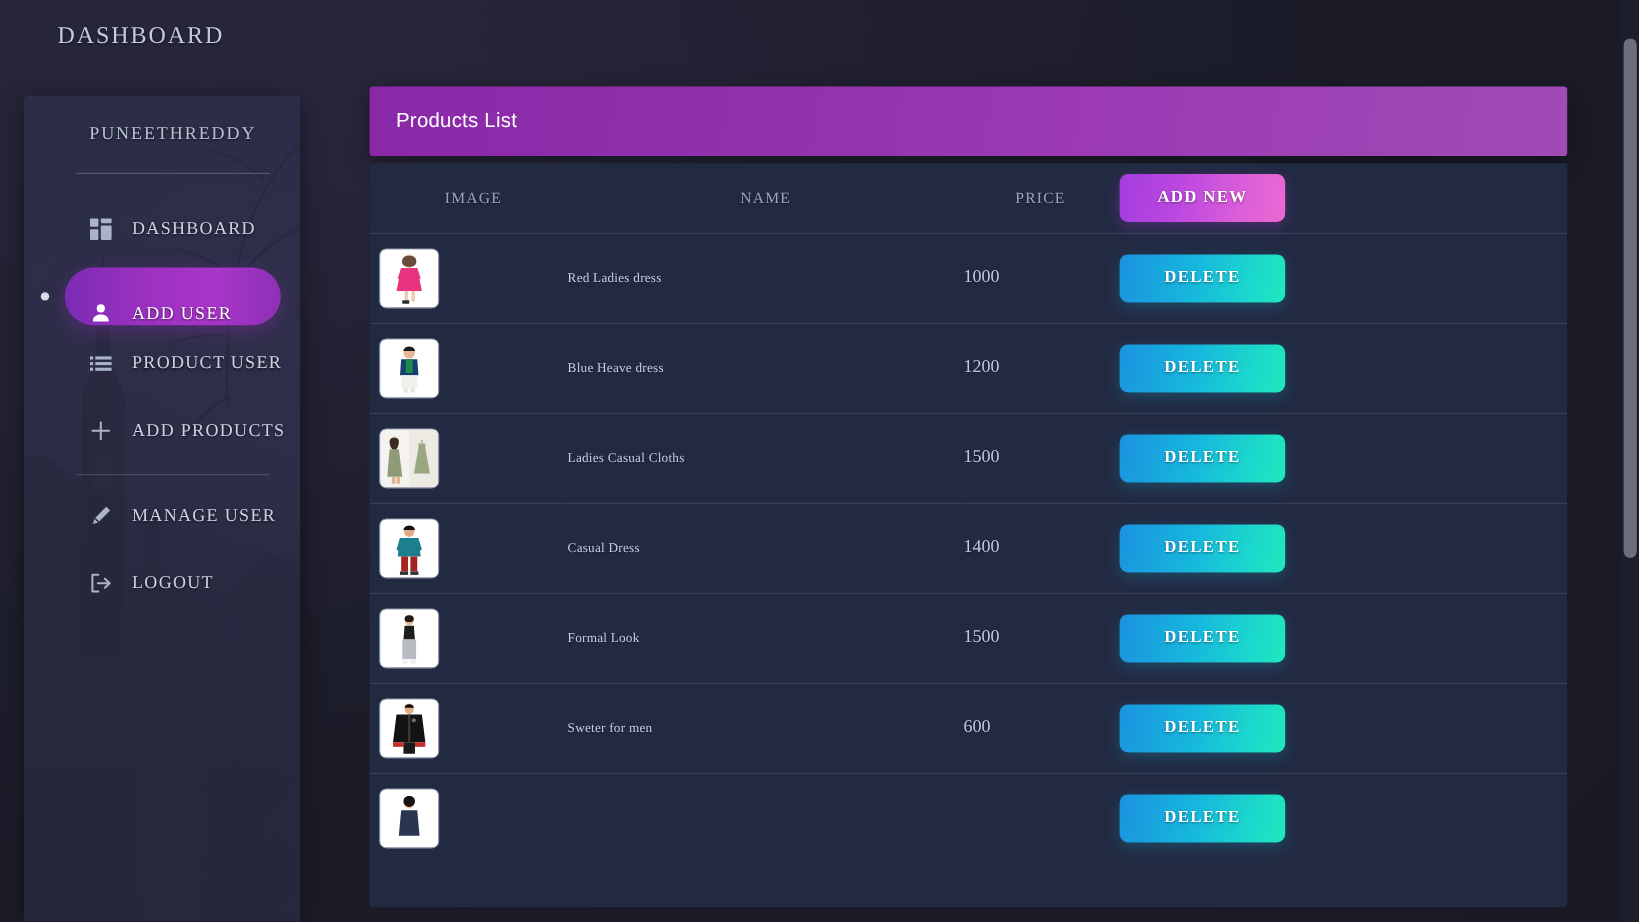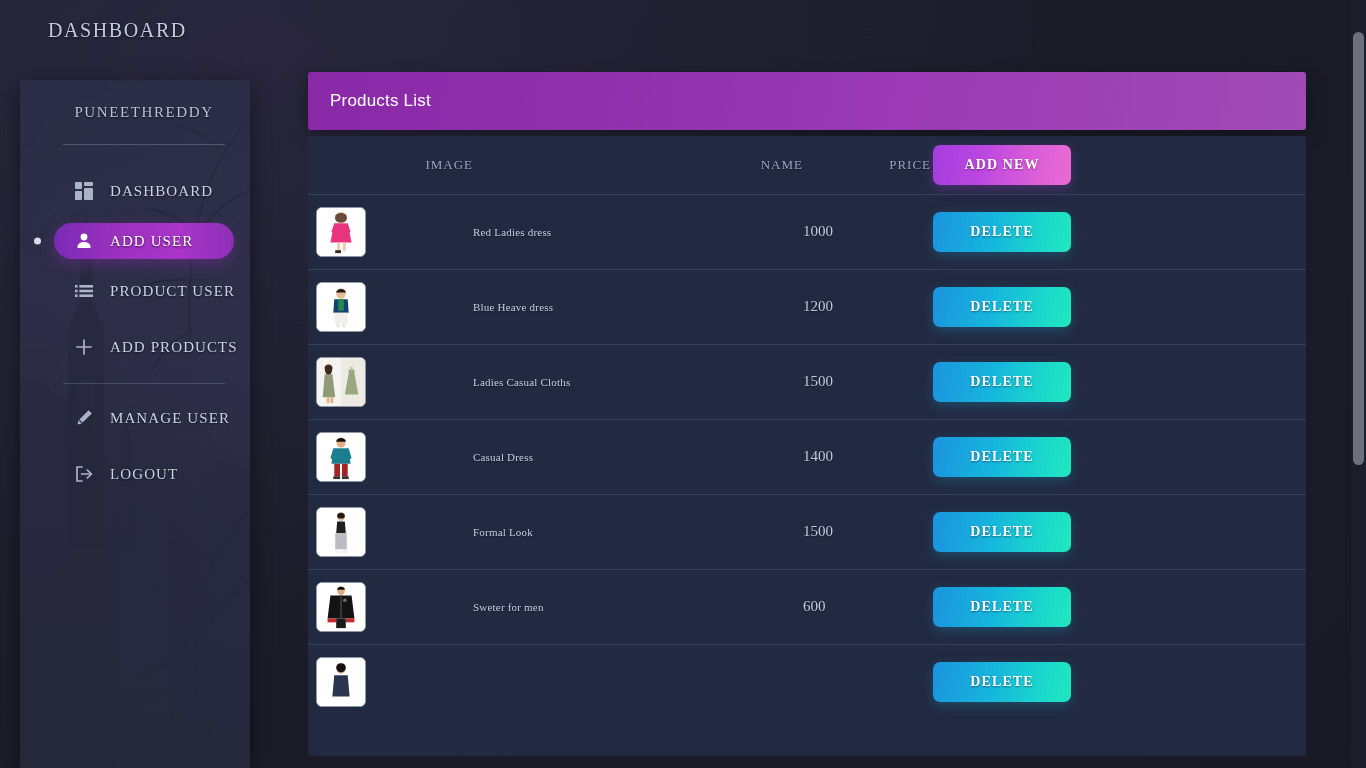--- a/index.html
+++ b/index.html
@@ -108,22 +108,23 @@
     font-size: 15px;
     letter-spacing: 1.1px;
     color: #ccd3e3;
     text-shadow: 0 1px 2px rgba(0,0,0,0.65);
     white-space: nowrap;
   }
   .nav-item.active {
     background: linear-gradient(90deg, #7b2bb5 0%, #9b31bf 35%, #a935c9 70%, #8d30b6 100%);
     border-radius: 26px;
     margin: 6px 16px;
-    height: 36px;
+    height: 48px;
     box-shadow: 0 5px 16px rgba(150,45,190,0.35);
+    align-items: flex-end;
   }
   .nav-item.active .nav-icon { margin-left: 20px; color: #ffffff; }
   .nav-item.active .nav-label { color: #ffffff; }
   .active-dot {
     position: absolute;
     left: -20px;
     top: 50%;
     transform: translateY(-50%);
     width: 7px; height: 7px;
     border-radius: 50%;
@@ -172,21 +173,21 @@
     border-collapse: collapse;
     table-layout: fixed;
   }
   table.products col.c-image { width: 165px; }
   table.products col.c-name  { width: 330px; }
   table.products col.c-price { width: 128px; }
   table.products col.c-act   { width: 375px; }
 
   thead th {
     height: 58px;
-    text-align: right;
+    text-align: center;
     padding: 0;
     vertical-align: middle;
     font-weight: normal;
     font-size: 13px;
     letter-spacing: 1px;
     color: #9aa5bd;
     text-shadow: 0 1px 1px rgba(0,0,0,0.5);
   }
   thead th.h-image { padding-left: 8px; }
   thead th.h-act { text-align: left; }

